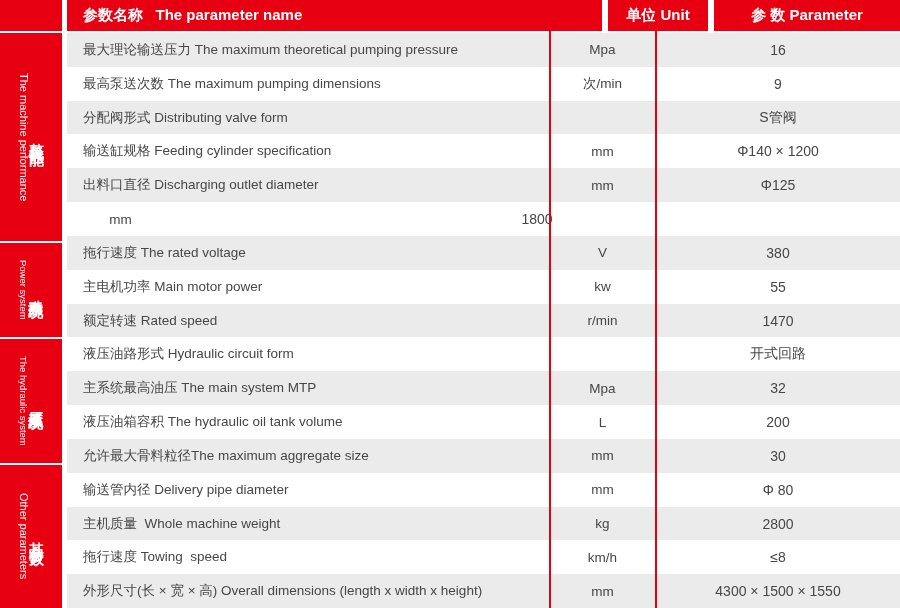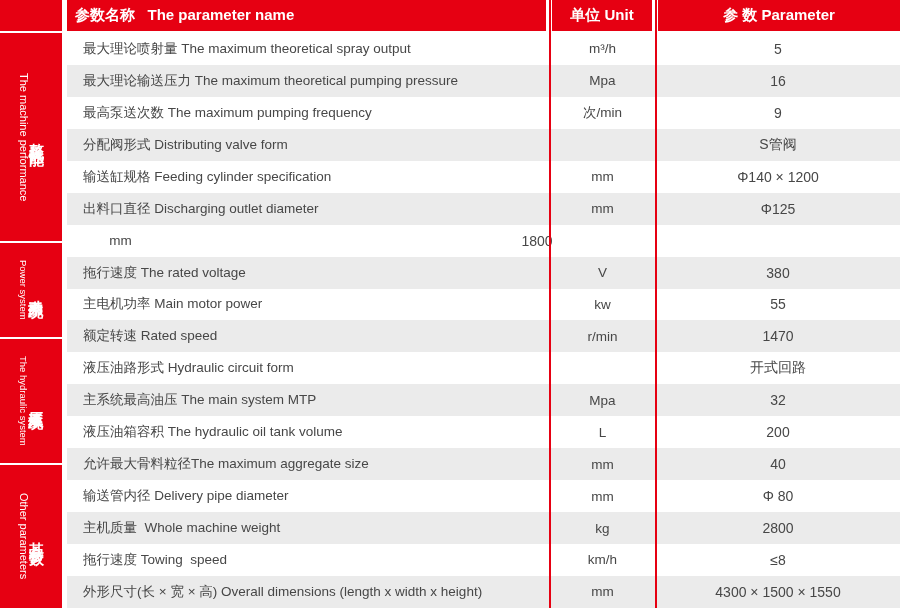--- a/index.html
+++ b/index.html
@@ -70,21 +70,21 @@
   }
   .th {
     background: var(--accent, #e60012);
     color: #fff;
     font-size: 15px;
     font-weight: bold;
     display: flex;
     align-items: center;
     white-space: pre;
   }
-  .th-name { width: 479px; padding-left: 8px; }
+  .th-name { width: 535px; padding-left: 16px; }
   .th-unit { width: 100px; margin-left: 6px; justify-content: center; }
   .th-param { flex: 1; margin-left: 6px; justify-content: center; }
 
   .table-body {
     display: flex;
     flex-direction: column;
     height: 575px;
   }
   .row {
     flex: 1;
@@ -156,34 +156,29 @@
   </div>
 </div>
 
   <div class="table-area">
     <div class="header-row">
       <div class="th th-name">参数名称   The parameter name</div>
       <div class="th th-unit">单位 Unit</div>
       <div class="th th-param">参 数 Parameter</div>
     </div>
     <div class="table-body">
-  <div class="row">
-    <div class="cell cell-name">最大理论喷射量 The maximum theoretical spray output</div>
-    <div class="cell cell-unit">m³/h</div>
-    <div class="cell cell-value">5</div>
-  </div>
 
   <div class="row alt">
     <div class="cell cell-name">最大理论输送压力 The maximum theoretical pumping pressure</div>
     <div class="cell cell-unit">Mpa</div>
     <div class="cell cell-value">16</div>
   </div>
 
   <div class="row">
-    <div class="cell cell-name">最高泵送次数 The maximum pumping frequency</div>
+    <div class="cell cell-name">最高泵送次数 The maximum pumping dimensions</div>
     <div class="cell cell-unit">次/min</div>
     <div class="cell cell-value">9</div>
   </div>
 
   <div class="row alt">
     <div class="cell cell-name">分配阀形式 Distributing valve form</div>
     <div class="cell cell-unit"></div>
     <div class="cell cell-value">S管阀</div>
   </div>
 
@@ -236,21 +231,21 @@
 
   <div class="row">
     <div class="cell cell-name">液压油箱容积 The hydraulic oil tank volume</div>
     <div class="cell cell-unit">L</div>
     <div class="cell cell-value">200</div>
   </div>
 
   <div class="row alt">
     <div class="cell cell-name">允许最大骨料粒径The maximum aggregate size</div>
     <div class="cell cell-unit">mm</div>
-    <div class="cell cell-value">40</div>
+    <div class="cell cell-value">30</div>
   </div>
 
   <div class="row">
     <div class="cell cell-name">输送管内径 Delivery pipe diameter</div>
     <div class="cell cell-unit">mm</div>
     <div class="cell cell-value">Φ 80</div>
   </div>
 
   <div class="row alt">
     <div class="cell cell-name">主机质量  Whole machine weight</div>

